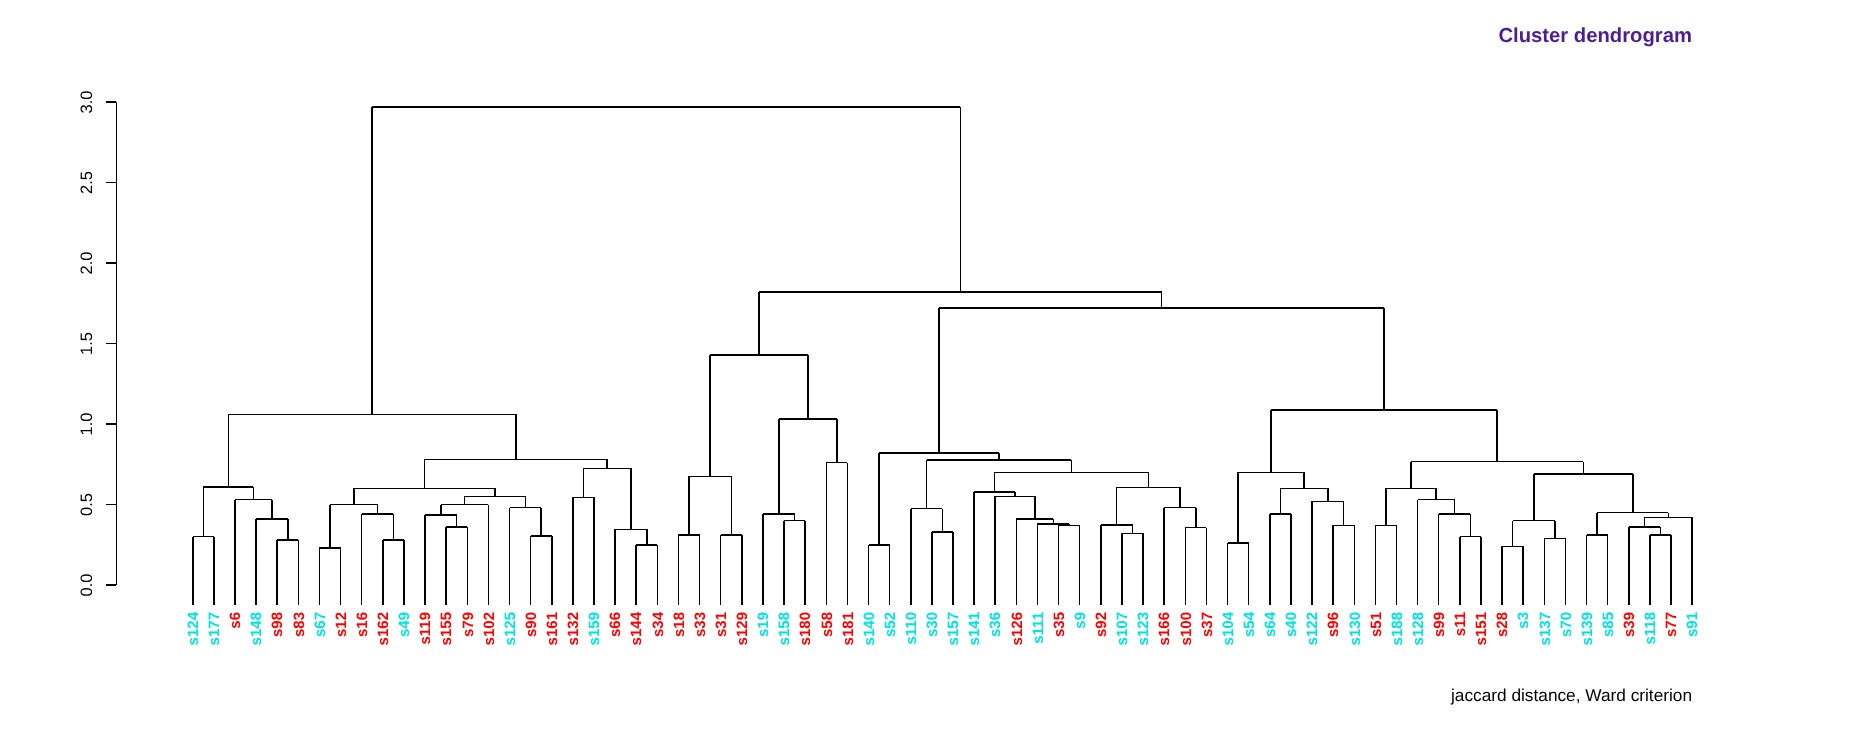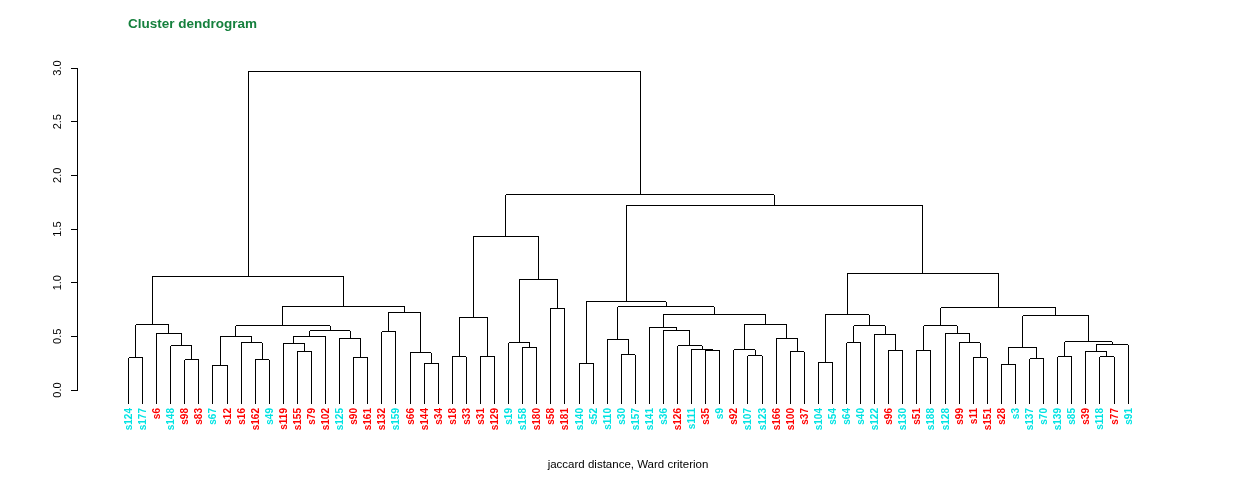--- a/index.html
+++ b/index.html
@@ -1,20 +1,20 @@
 <!DOCTYPE html>
 <html><head>
 <meta charset="utf-8">
 <style>
   html,body{margin:0;padding:0;background:#ffffff;}
   #stage{position:relative;width:1238px;height:500px;background:#ffffff;overflow:hidden;
          font-family:"Liberation Sans", sans-serif;}
-  .title{position:absolute;left:128px;width:1000px;top:16px;text-align:left;
-         font-size:13.5px;font-weight:bold;color:#15803d;}
-  .subtitle{position:absolute;left:128px;width:1000px;top:458px;text-align:center;
+  .title{position:absolute;left:128px;width:1000px;top:16px;text-align:right;
+         font-size:13.5px;font-weight:bold;color:#4c1d95;}
+  .subtitle{position:absolute;left:128px;width:1000px;top:458px;text-align:right;
          font-size:11.5px;color:#000;}
   svg{position:absolute;left:0;top:0;}
   svg text{font-family:"Liberation Sans", sans-serif;}
 </style>
 </head>
 <body>
 
 <div id="stage">
   <div class="title">Cluster dendrogram</div>
   <svg id="plot" width="1238" height="500">

